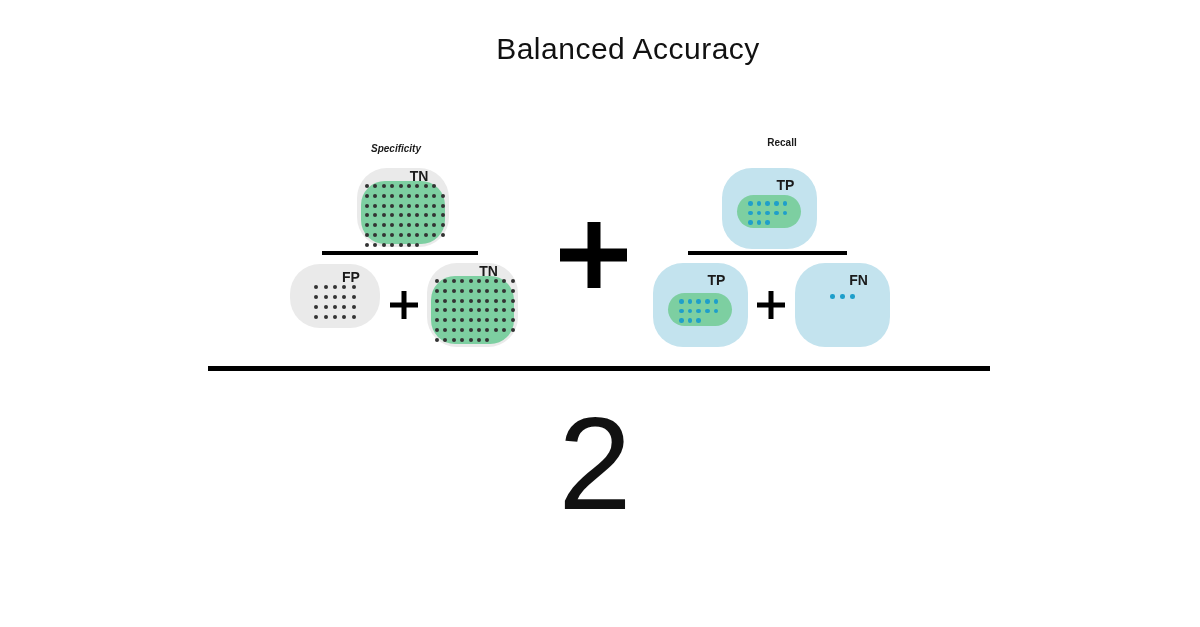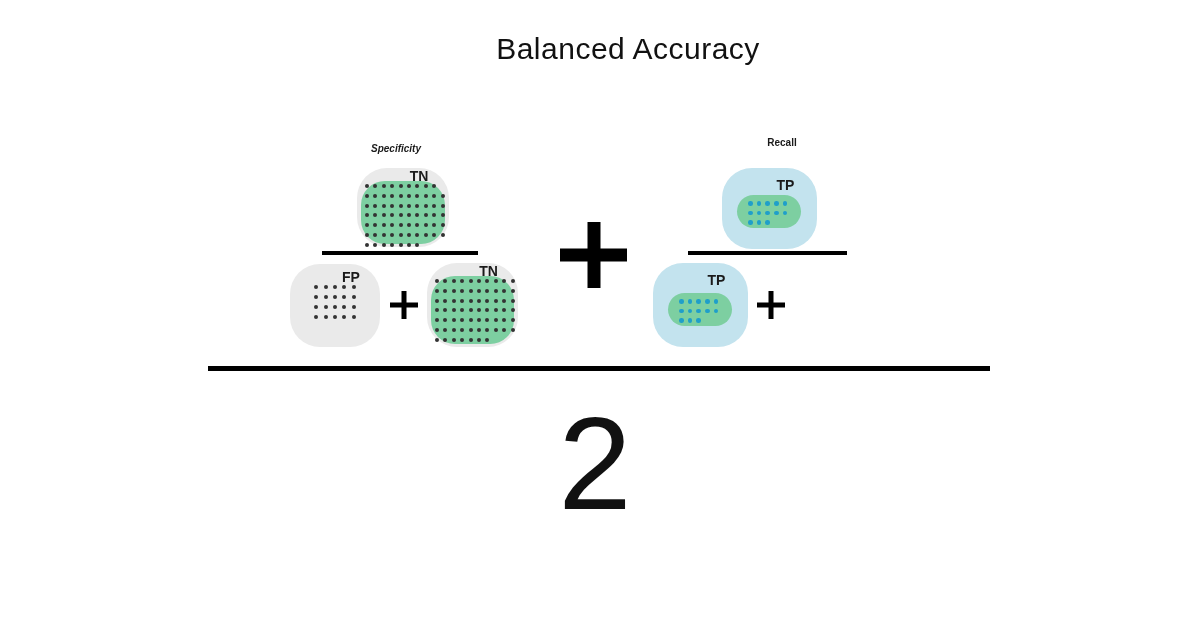--- a/index.html
+++ b/index.html
@@ -22,21 +22,21 @@
   }
   .heading-left  { left:326px; top:143px;font-style:italic; }
   .heading-right { left:712px; top:137px; }
 
   
   .block { position:absolute; border-radius:30px; }
   .block.gray { background:var(--gray-block,#eaeaea); }
   .block.blue { background:var(--blue-block,#c3e3ee); }
 
   .num-tn { left:357px; top:168px; width:92px; height:79px; }
-  .den-fp { left:290px; top:264px; width:90px; height:83px; }
+  .den-fp { left:290px; top:264px; width:90px; height:64px; }
   .den-tn { left:427px; top:263px; width:91px; height:84px; }
   .num-tp { left:722px; top:168px; width:95px; height:81px; }
   .den-tp { left:653px; top:263px; width:95px; height:84px; }
   .den-fn { left:795px; top:263px; width:95px; height:84px; }
 
   .blob {
     position:absolute; left:4px; right:4px; top:13px; bottom:3px;
     background:var(--green-fill,#7dcfa1); border-radius:24px; z-index:1;
   }
   .pill {
@@ -367,17 +367,27 @@
             <span class="dot"></span>
             <span class="dot"></span>
             <span class="dot"></span>
           </div>
         </div>
     </div>
   </div>
 
   <div class="plus plus-right"></div>
 
+  <div class="block blue den-fn">
+    <div class="block-label">FN</div>
+    <div class="dots dots-blue fn-dots">
+        <div class="dot-row">
+          <span class="dot"></span>
+          <span class="dot"></span>
+          <span class="dot"></span>
+        </div>
+      </div>
+  </div>
 
   <div class="bar bar-main"></div>
   <div class="denominator-two">2</div>
 
 </div>
 
 </body></html>

